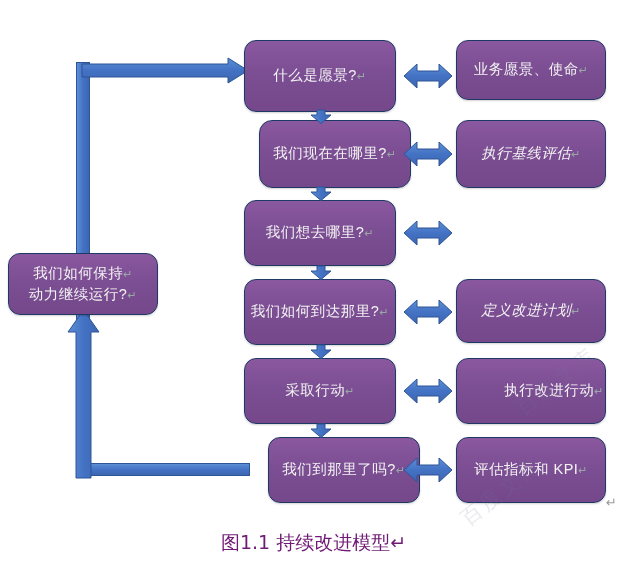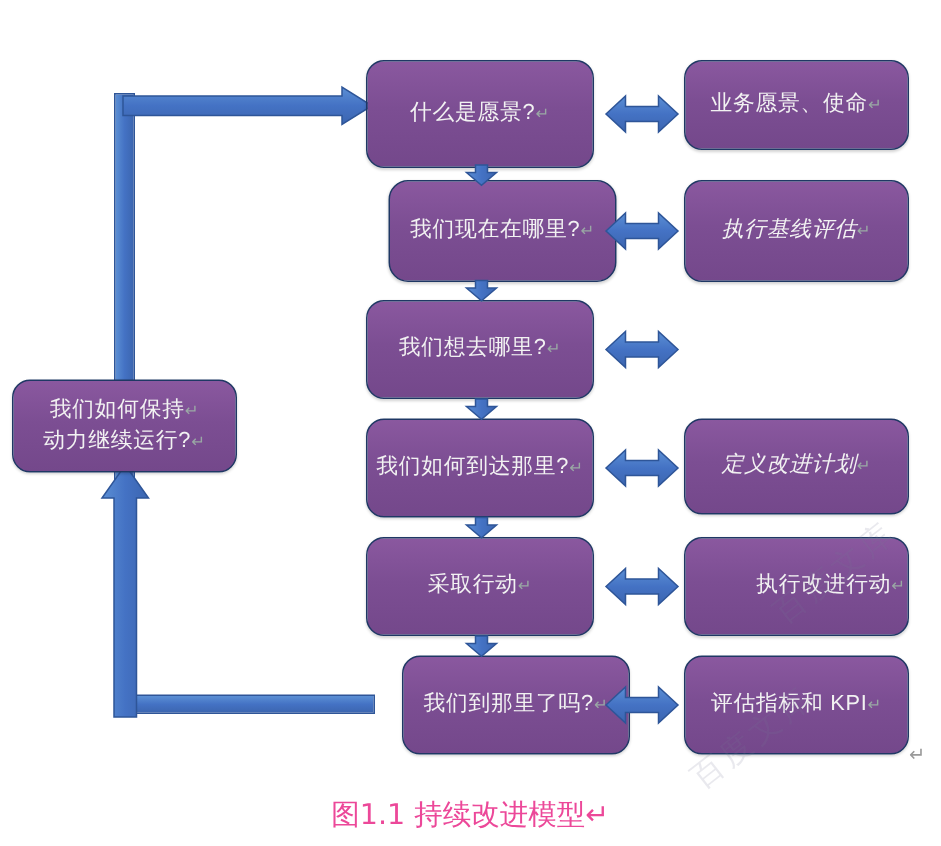--- a/index.html
+++ b/index.html
@@ -62,21 +62,21 @@
 
   .arrow-svg { position: absolute; overflow: visible; }
 
   
   .caption {
     position: absolute;
     left: 0;
     right: 0;
     text-align: center;
     font-size: 19px;
-    color: #ec4899;
+    color: #701a75;
     font-family: "DejaVu Sans", "Liberation Sans", sans-serif;
   }
 
   
   .stray-mark {
     position: absolute;
     color: #9a9a9a;
     font-size: 13px;
   }
 

